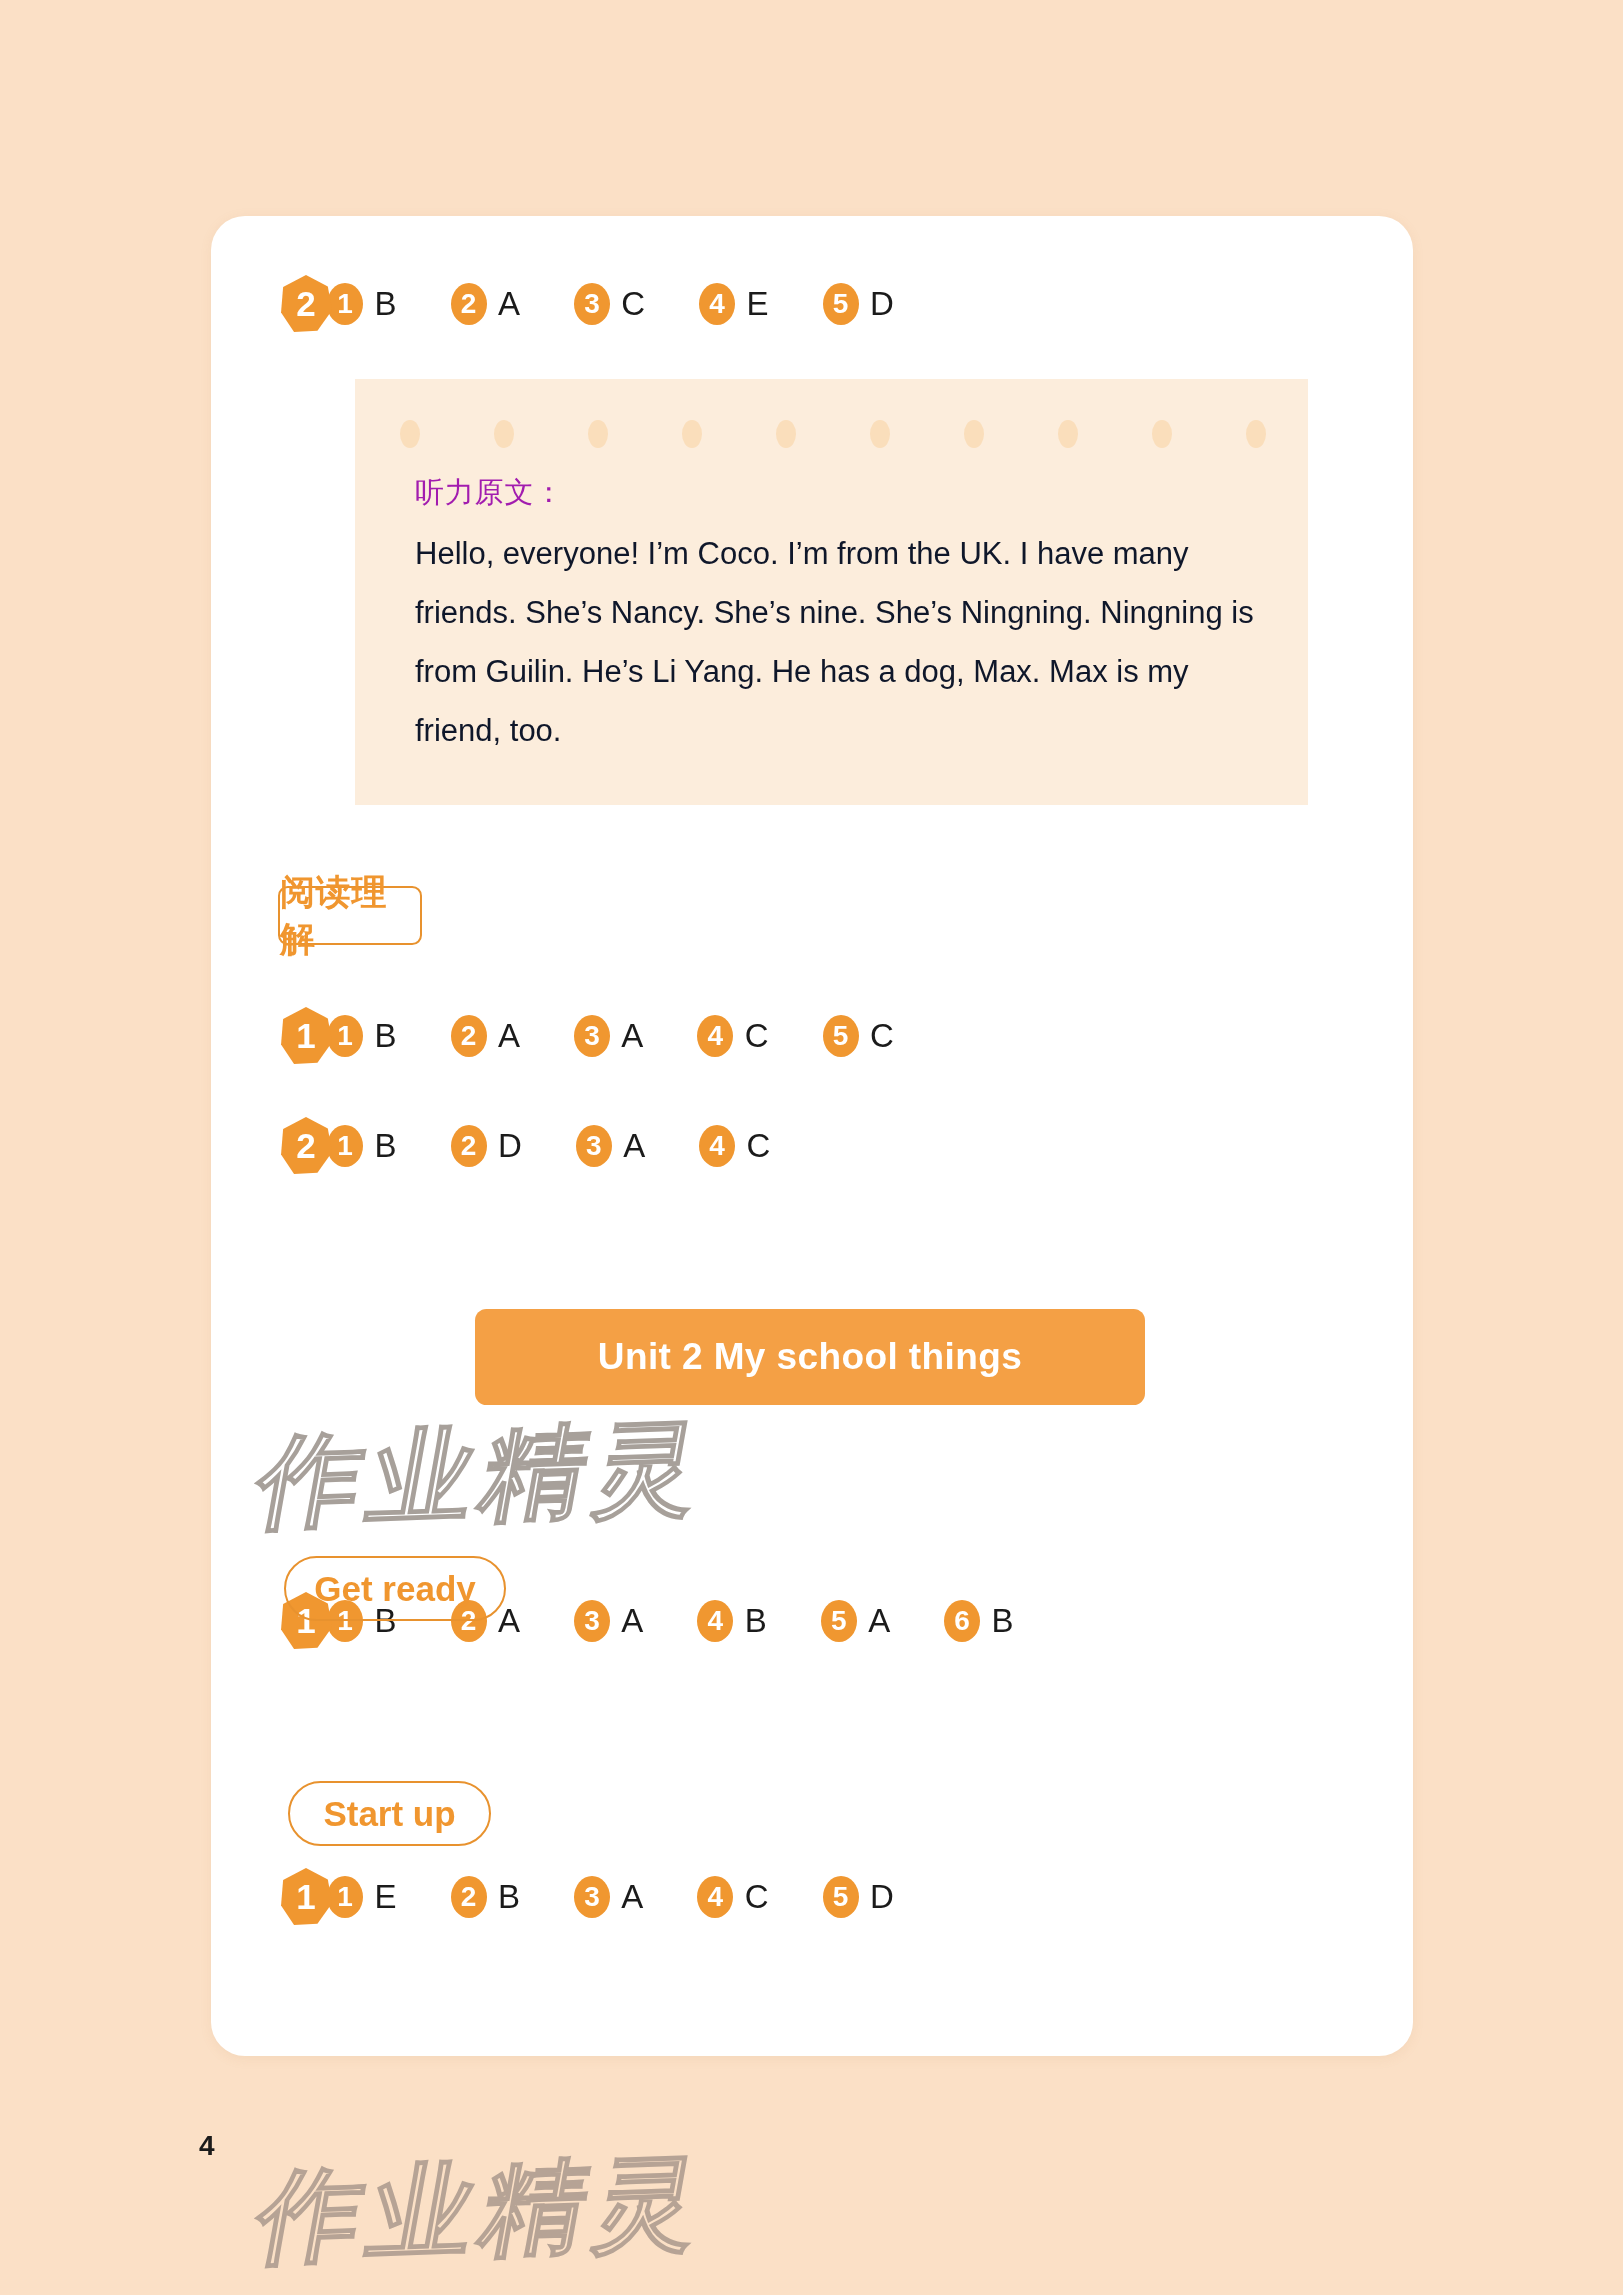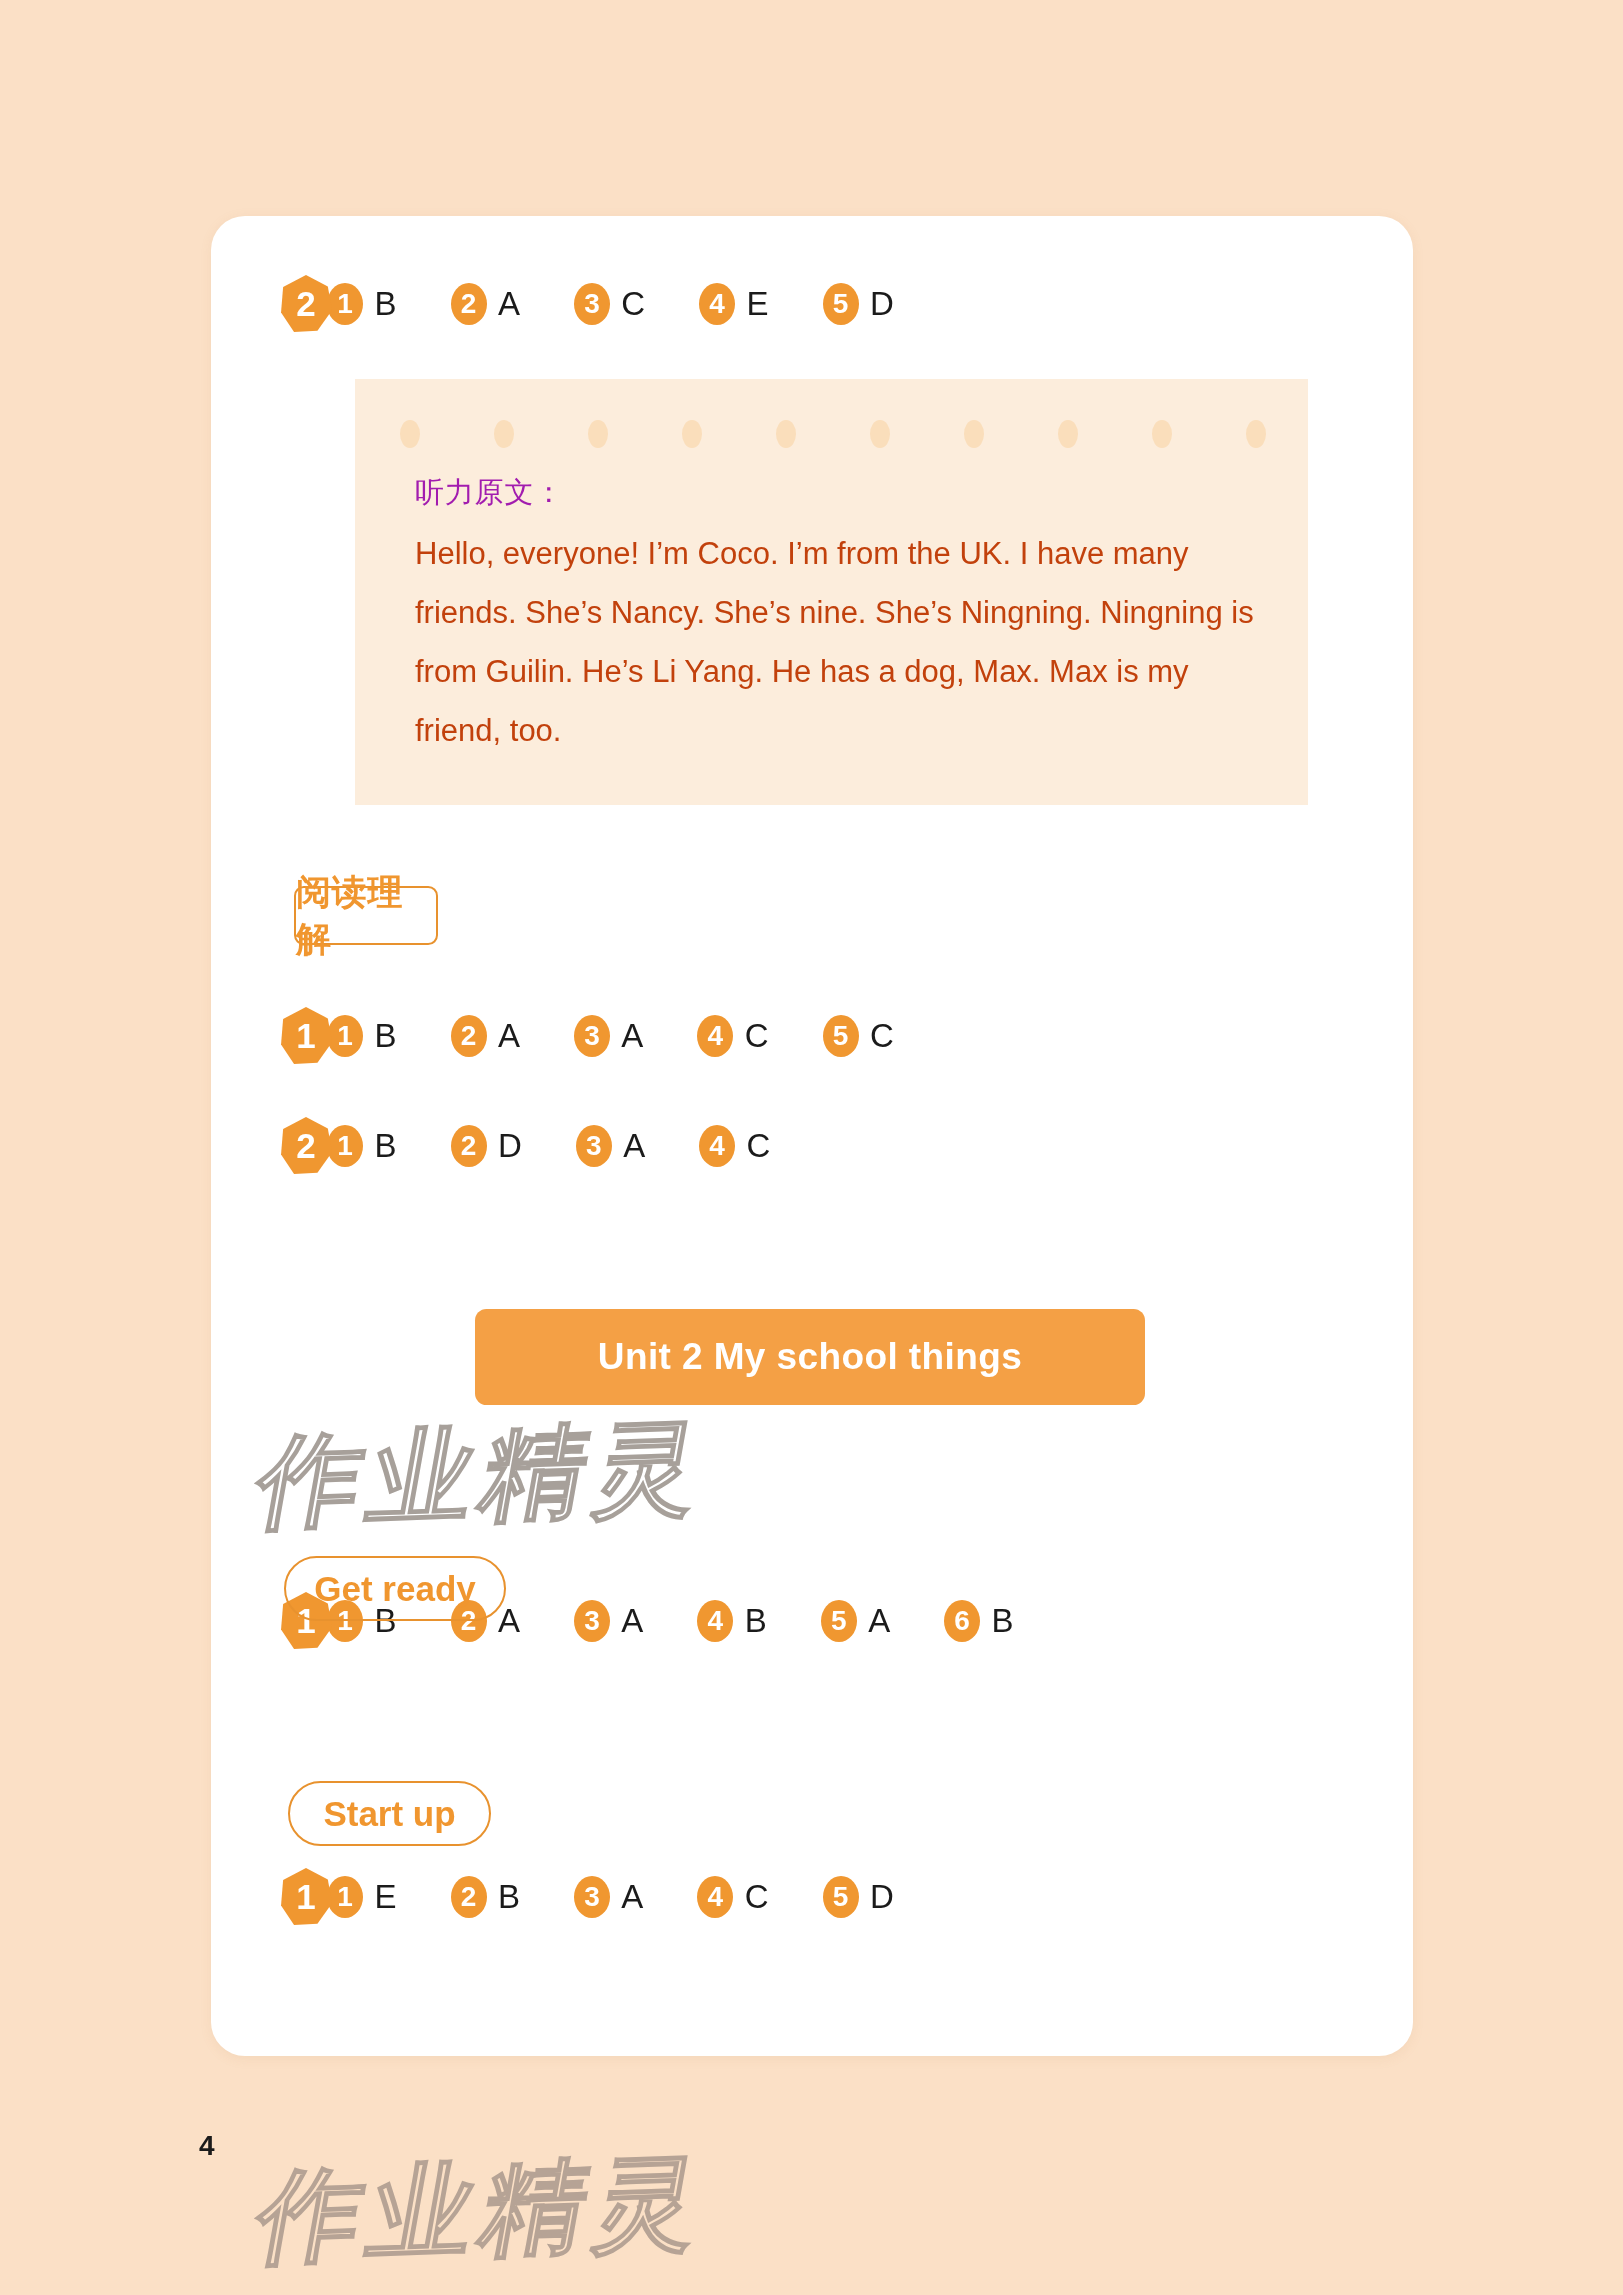--- a/index.html
+++ b/index.html
@@ -128,21 +128,21 @@
     letter-spacing: 0.8px;
     font-family: "DejaVu Sans", sans-serif;
   }
   #transcript-body {
     position: absolute;
     left: 60px;
     top: 145px;
     width: 866px;
     font-size: 31px;
     line-height: 59px;
-    color: #c2410c;
+    color: #0f172a;
   }
 
   
   .pill {
     position: absolute;
     border: 2.5px solid #E8922E;
     color: #F0962F;
     display: flex;
     align-items: center;
     justify-content: center;
@@ -152,21 +152,20 @@
   }
   #pill-reading {
     left: 278px;
     top: 886px;
     width: 144px;
     height: 59px;
     border-radius: 9.8px;
     font-size: 35px;
     letter-spacing: 0.8px;
     font-family: "DejaVu Sans", sans-serif;
-    margin-left: 16px;
   }
   #pill-getready {
     left: 284px;
     top: 1556px;
     width: 222px;
     height: 65px;
     border-radius: 34px;
     font-size: 35px;
     z-index: 6;
   }

